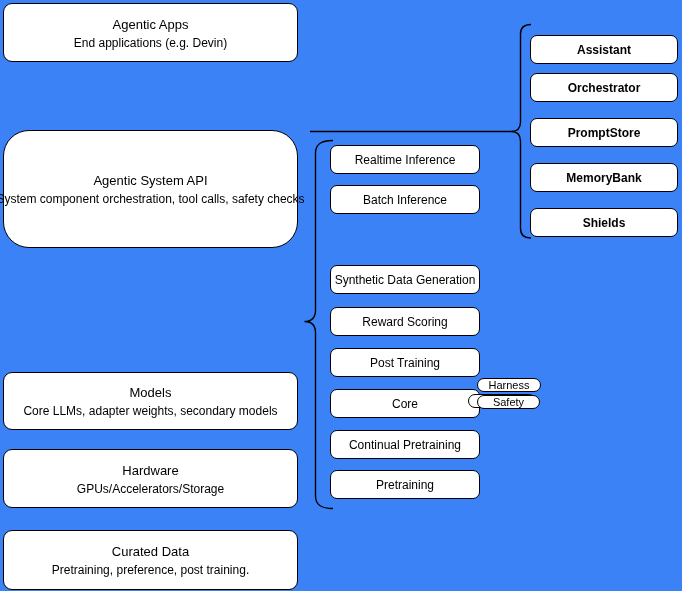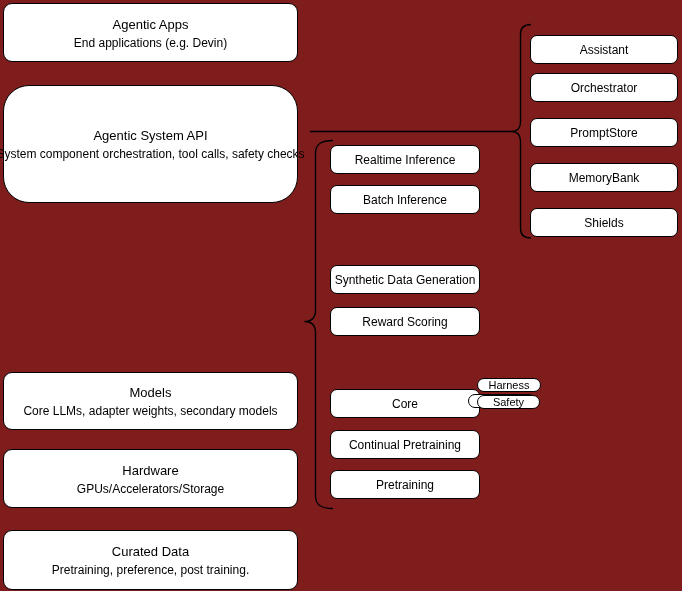--- a/index.html
+++ b/index.html
@@ -6,21 +6,21 @@
     margin: 0;
     padding: 0;
     background: #ffffff;
     font-family: "Liberation Sans", sans-serif;
     color: #000000;
   }
   .canvas {
     position: relative;
     width: 682px;
     height: 591px;
-    background: #7f1d1d;
+    background: #3b82f6;
     overflow: hidden;
   }
   .wires {
     position: absolute;
     left: 0;
     top: 0;
     pointer-events: none;
   }
   .wires path {
     fill: none;
@@ -37,21 +37,21 @@
     justify-content: center;
     text-align: center;
   }
   
   .lbox {
     left: 3px;
     width: 295px;
     flex-direction: column;
   }
   .r-sm { border-radius: 9px; }
-  .r-lg { border-radius: 26px; }
+  .r-lg { border-radius: 26px; margin-top: 45px; }
   .ltitle {
     font-size: 13px;
     line-height: 16px;
     white-space: nowrap;
   }
   .lsub {
     font-size: 12px;
     line-height: 12px;
     margin-top: 4px;
     white-space: nowrap;
@@ -66,20 +66,21 @@
     white-space: nowrap;
   }
   
   .rbox {
     left: 530px;
     width: 148px;
     height: 29px;
     border-radius: 7px;
     font-size: 12px;
     white-space: nowrap;
+    font-weight: bold;
   }
   
   .pill {
     height: 14px;
     border-radius: 8px;
     font-size: 11px;
     line-height: 12px;
     white-space: nowrap;
     z-index: 5;
     margin-left: 9px;
@@ -122,20 +123,21 @@
 
   <div class="box lbox r-sm" style="top:530px;height:60px">
     <div class="ltitle">Curated Data</div>
     <div class="lsub">Pretraining, preference, post training.</div>
   </div>
 
   <div class="box mbox" style="top:145px">Realtime Inference</div>
   <div class="box mbox" style="top:185px">Batch Inference</div>
   <div class="box mbox" style="top:265px">Synthetic Data Generation</div>
   <div class="box mbox" style="top:307px">Reward Scoring</div>
+  <div class="box mbox" style="top:348px">Post Training</div>
   <div class="box mbox" style="top:389px">Core</div>
   <div class="box mbox" style="top:430px">Continual Pretraining</div>
   <div class="box mbox" style="top:470px">Pretraining</div>
 
   <div class="box pill" style="left:468px;top:378px;width:64px">Harness</div>
   <div class="box pill" style="left:459px;top:394px;width:68px">EvalData</div>
   <div class="box pill" style="left:468px;top:395px;width:63px">Safety</div>
 
   <div class="box rbox" style="top:35px">Assistant</div>
   <div class="box rbox" style="top:73px">Orchestrator</div>

